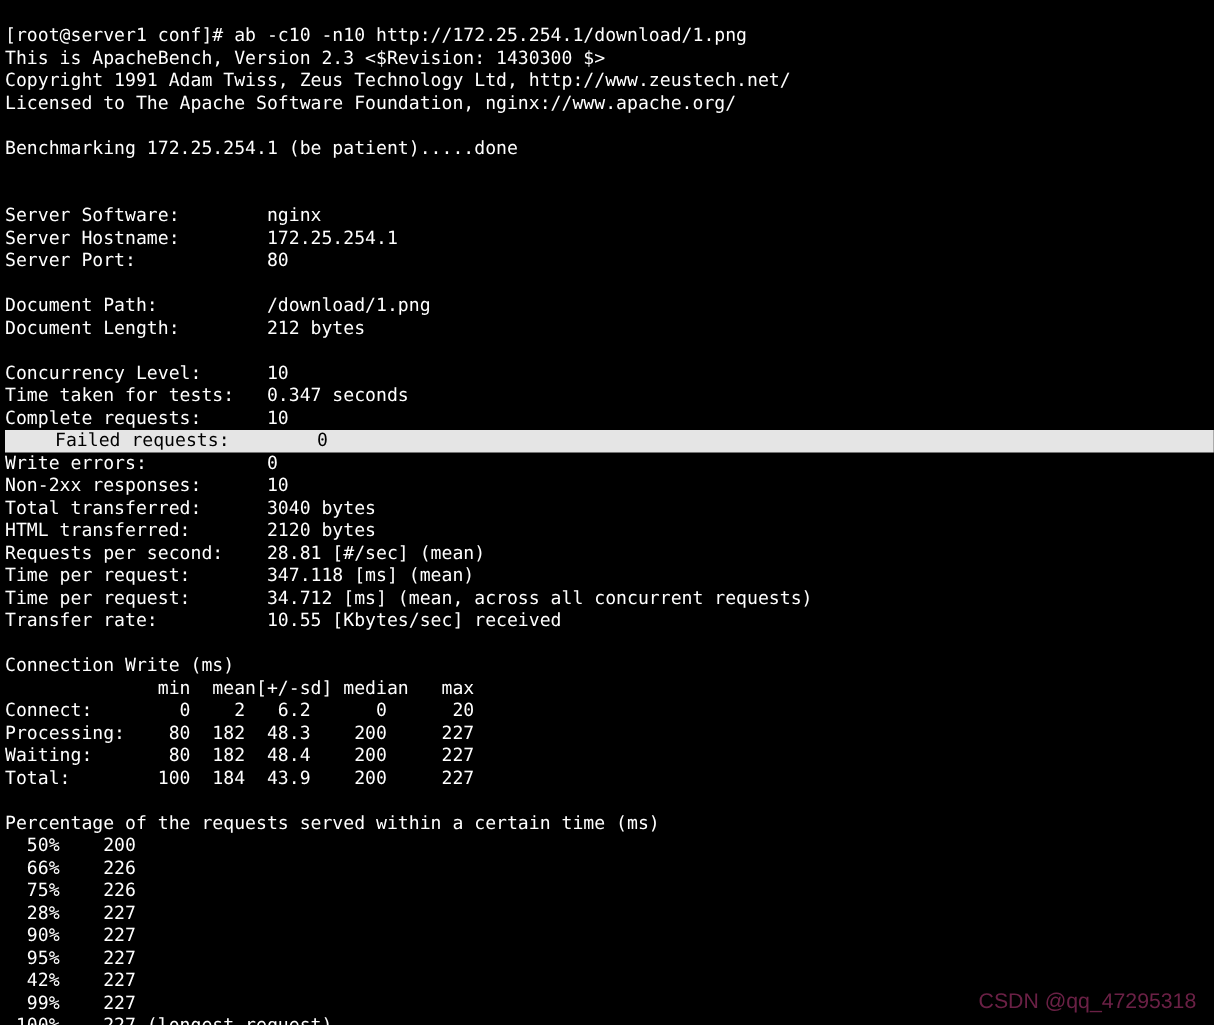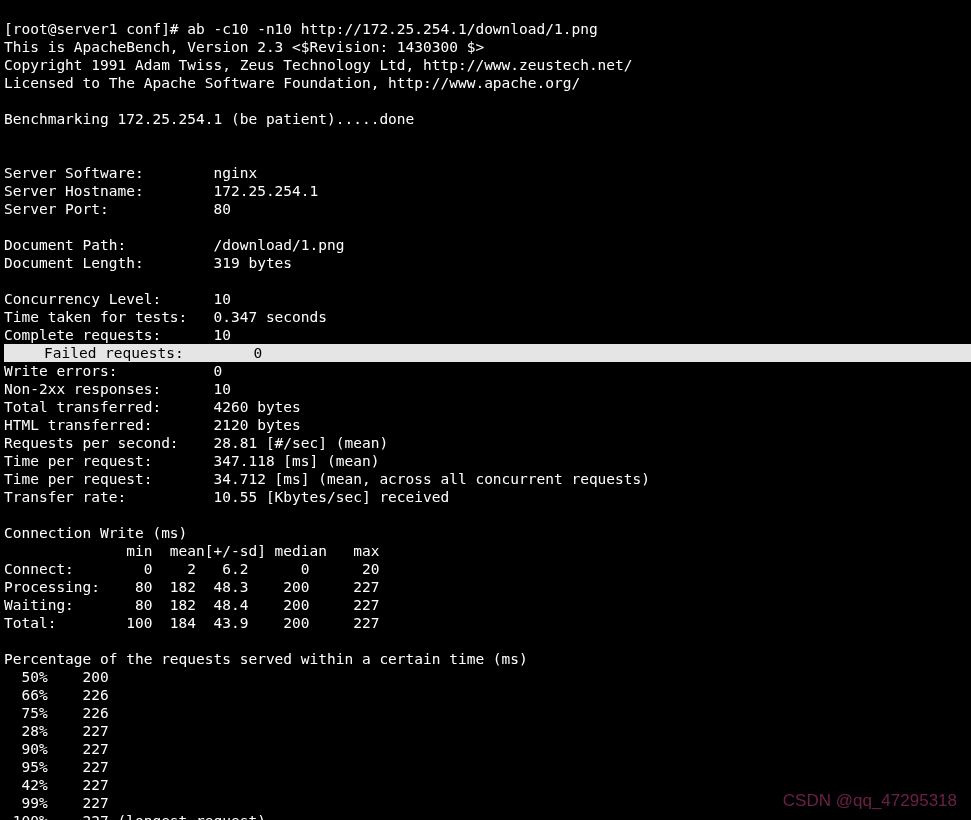--- a/index.html
+++ b/index.html
@@ -38,39 +38,39 @@
     pointer-events: none;
   }
 </style>
 </head>
 <body>
 
 <div class="terminal">
 <span class="prompt-user">[root@server1 conf]# ab -c10 -n10 http://172.25.254.1/download/1.png</span>
 <span>This is ApacheBench, Version 2.3 &lt;$Revision: 1430300 $&gt;</span>
 <span>Copyright 1991 Adam Twiss, Zeus Technology Ltd, http://www.zeustech.net/</span>
-<span>Licensed to The Apache Software Foundation, http://www.apache.org/</span>
+<span>Licensed to The Apache Software Foundation, nginx://www.apache.org/</span>
 
 <span>Benchmarking 172.25.254.1 (be patient).....done</span>
 
 
 <span>Server Software:        nginx</span>
 <span>Server Hostname:        172.25.254.1</span>
 <span>Server Port:            80</span>
 
 <span>Document Path:          /download/1.png</span>
-<span>Document Length:        319 bytes</span>
+<span>Document Length:        212 bytes</span>
 
 <span>Concurrency Level:      10</span>
 <span>Time taken for tests:   0.347 seconds</span>
 <span>Complete requests:      10</span>
 <span class="hl">Failed requests:        0</span>
 <span>Write errors:           0</span>
 <span>Non-2xx responses:      10</span>
-<span>Total transferred:      4260 bytes</span>
+<span>Total transferred:      3040 bytes</span>
 <span>HTML transferred:       2120 bytes</span>
 <span>Requests per second:    28.81 [#/sec] (mean)</span>
 <span>Time per request:       347.118 [ms] (mean)</span>
 <span>Time per request:       34.712 [ms] (mean, across all concurrent requests)</span>
 <span>Transfer rate:          10.55 [Kbytes/sec] received</span>
 
 <span>Connection Write (ms)</span>
 <span>              min  mean[+/-sd] median   max</span>
 <span>Connect:        0    2   6.2      0      20</span>
 <span>Processing:    80  182  48.3    200     227</span>

